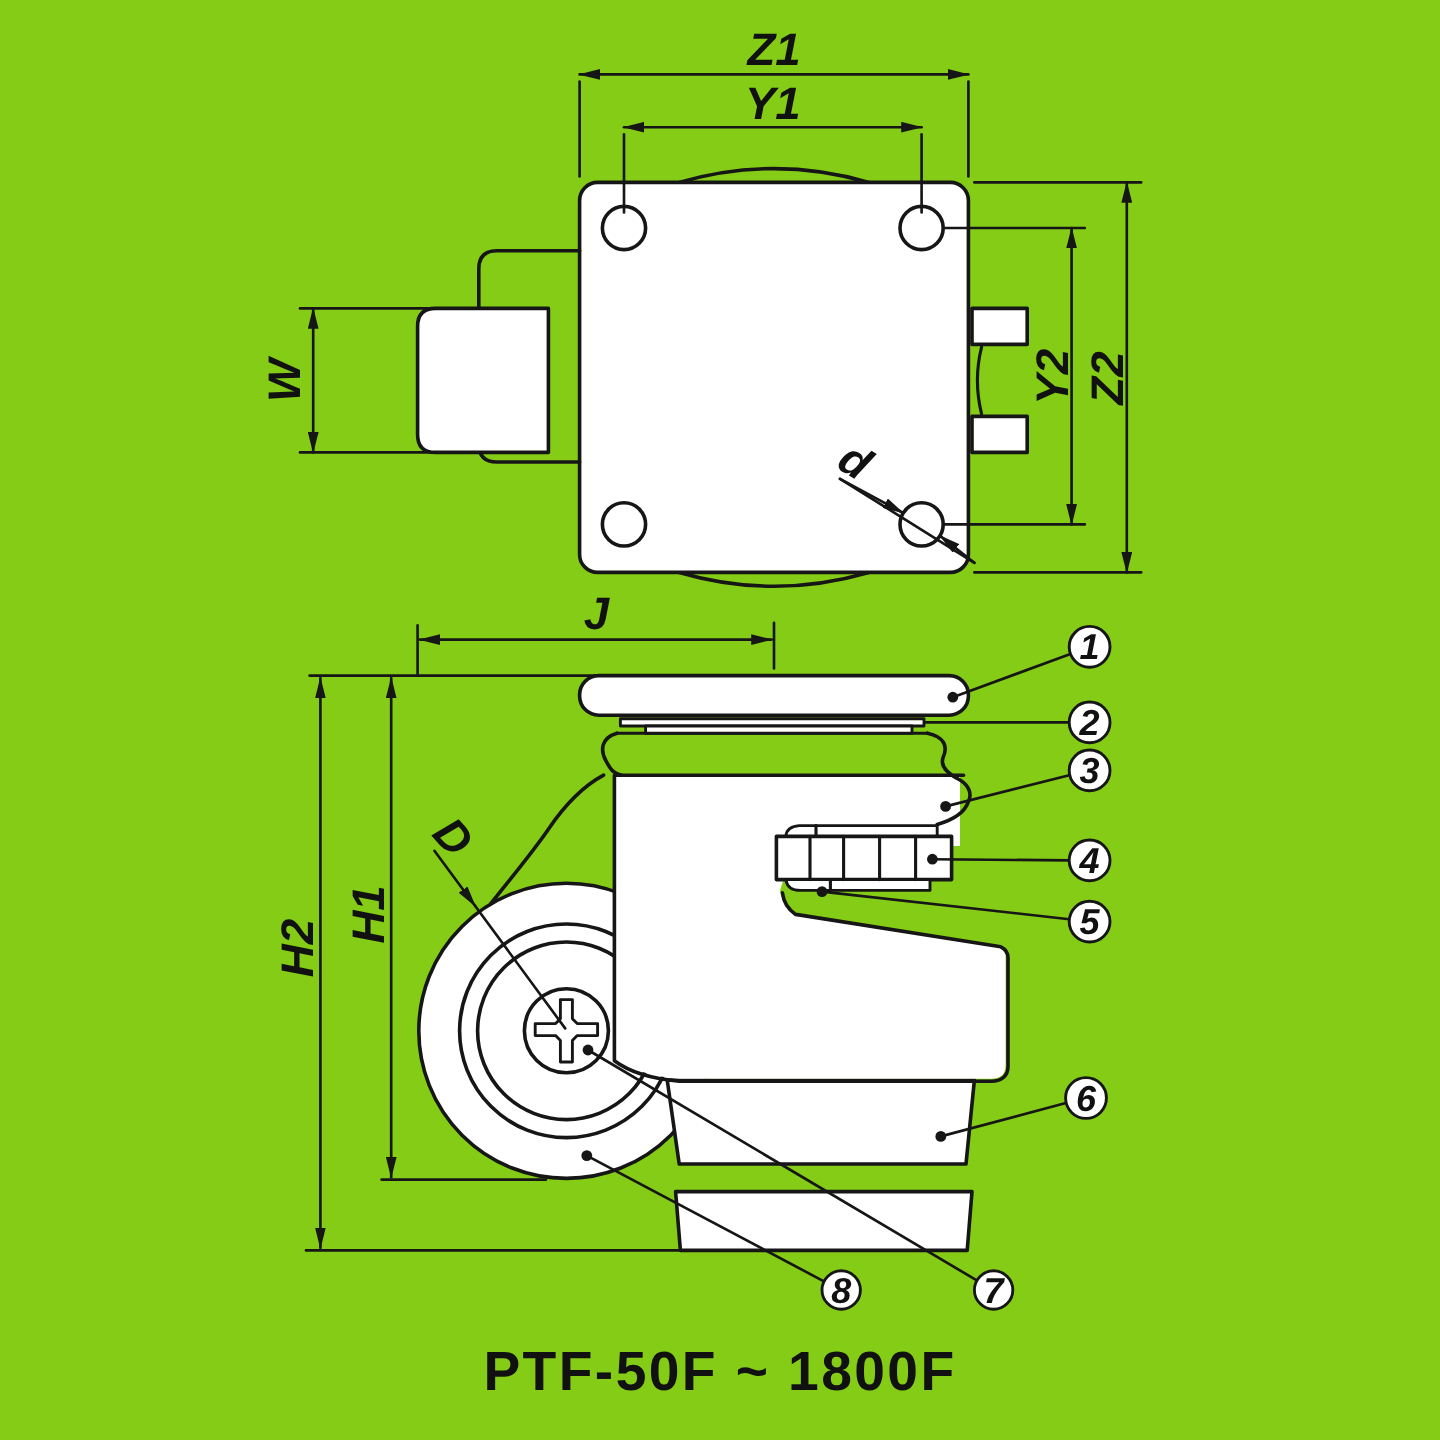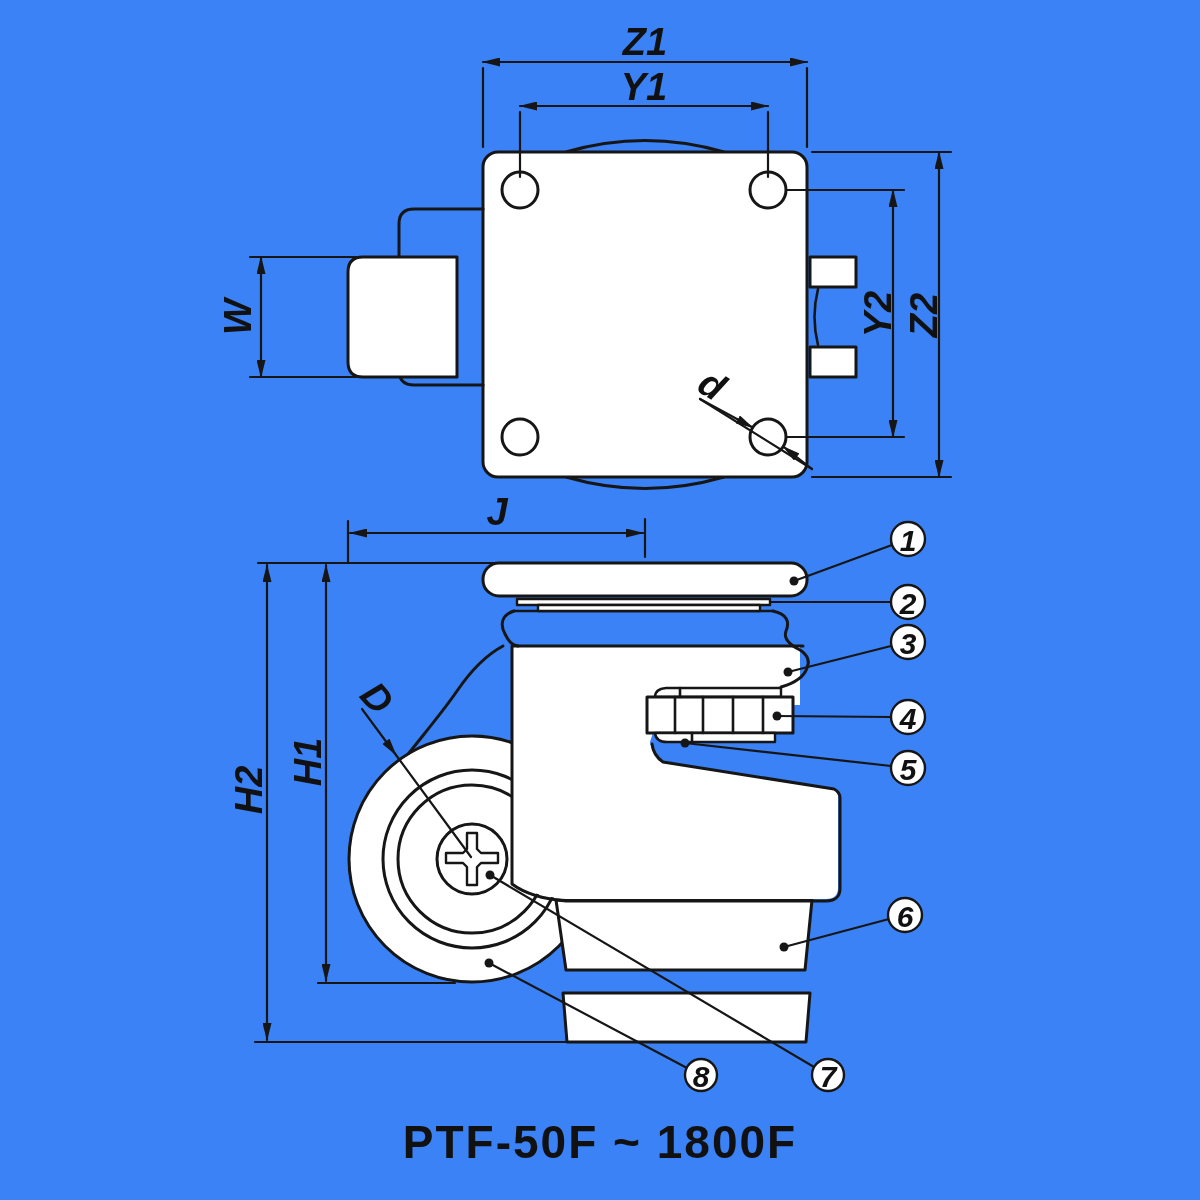--- a/index.html
+++ b/index.html
@@ -1,17 +1,17 @@
 <!DOCTYPE html>
 <html><head>
 <meta charset="utf-8">
 <style>
   html,body{margin:0;padding:0;background:#fff;}
   .stage{
-    width:1200px;height:1200px;position:relative;background:#3b82f6;
+    width:1200px;height:1200px;position:relative;background:#84cc16;
     font-family:"Liberation Sans", sans-serif;
   }
   svg{display:block}
   .outline{fill:none;stroke:#161616;stroke-width:3;stroke-linecap:round;stroke-linejoin:round;}
   .outline-thin{fill:none;stroke:#161616;stroke-width:2.6;stroke-linecap:round;stroke-linejoin:round;}
   .whitefill{fill:#ffffff;stroke:#161616;stroke-width:3;stroke-linejoin:round;}
   .whitefill-thin{fill:#ffffff;stroke:#161616;stroke-width:2.4;stroke-linejoin:round;}
   .fillonly{fill:#ffffff;stroke:none;}
   .dim{fill:none;stroke:#161616;stroke-width:2.2;stroke-linecap:round;}
   .dot{fill:#161616;stroke:none;}

